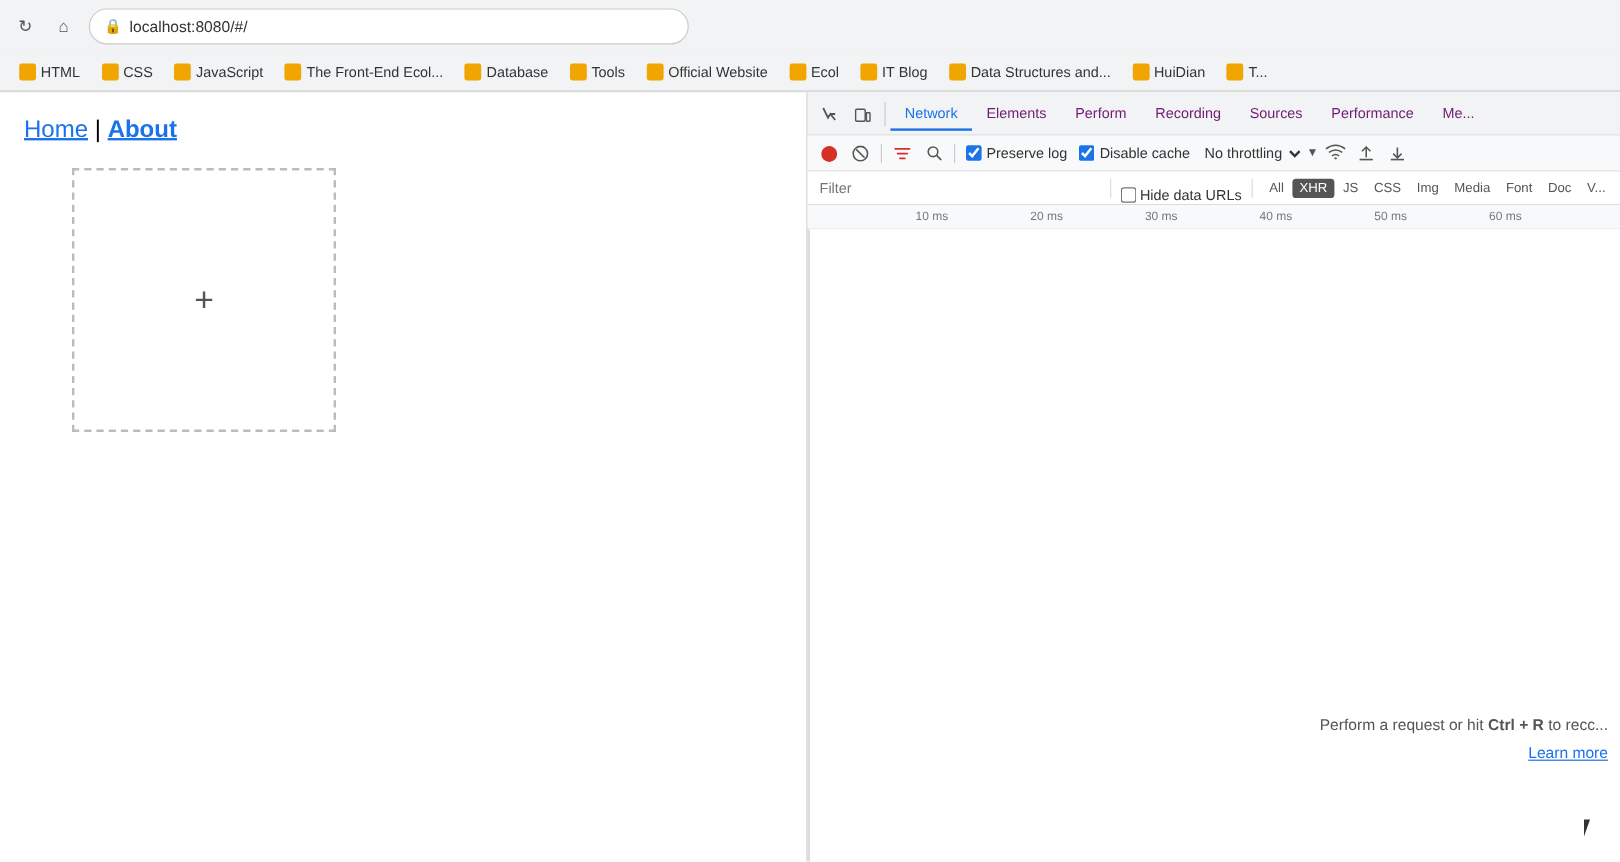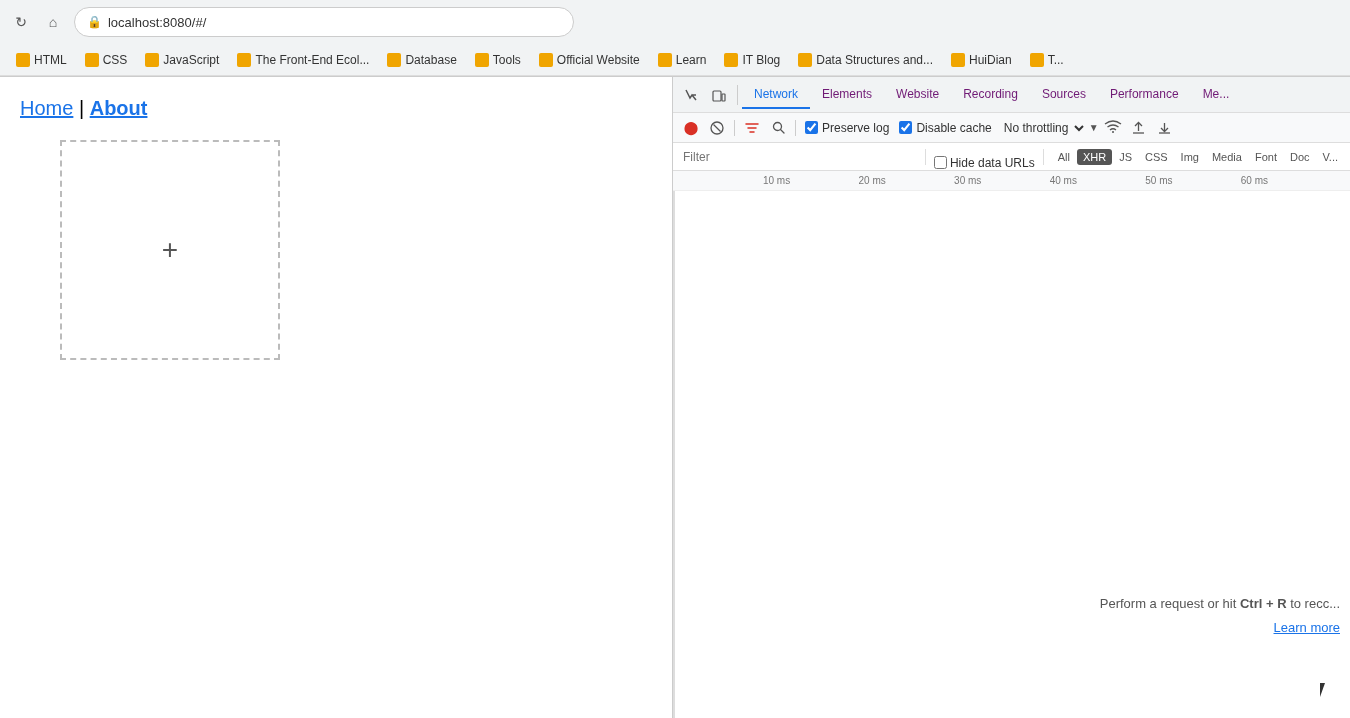--- a/index.html
+++ b/index.html
@@ -357,21 +357,21 @@
     <div class="bookmark-item">
       <div class="bookmark-icon"></div>
       <span>Tools</span>
     </div>
     <div class="bookmark-item">
       <div class="bookmark-icon"></div>
       <span>Official Website</span>
     </div>
     <div class="bookmark-item">
       <div class="bookmark-icon"></div>
-      <span>Learn</span>
+      <span>Ecol</span>
     </div>
     <div class="bookmark-item">
       <div class="bookmark-icon"></div>
       <span>IT Blog</span>
     </div>
     <div class="bookmark-item">
       <div class="bookmark-icon"></div>
       <span>Data Structures and...</span>
     </div>
     <div class="bookmark-item">
@@ -413,21 +413,21 @@
         </svg>
       </button>
       <div class="dt-separator"></div>
       <div class="dt-tab active">
         <span>Network</span>
       </div>
       <div class="dt-tab">
         <span>Elements</span>
       </div>
       <div class="dt-tab">
-        <span>Website</span>
+        <span>Perform</span>
       </div>
       <div class="dt-tab">
         <span>Recording</span>
       </div>
       <div class="dt-tab">
         <span>Sources</span>
       </div>
       <div class="dt-tab">
         <span>Performance</span>
       </div>

